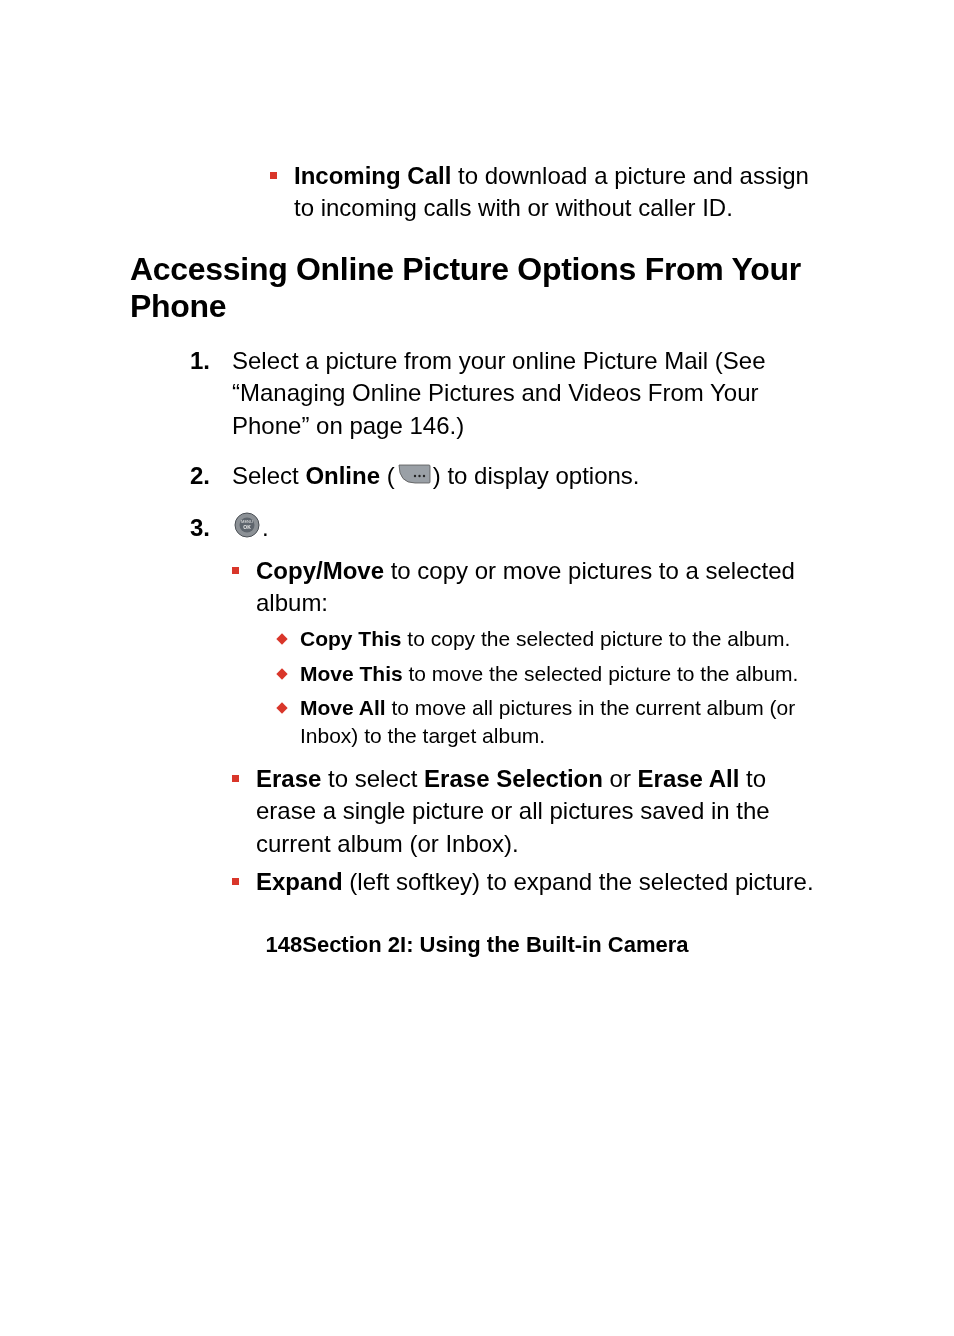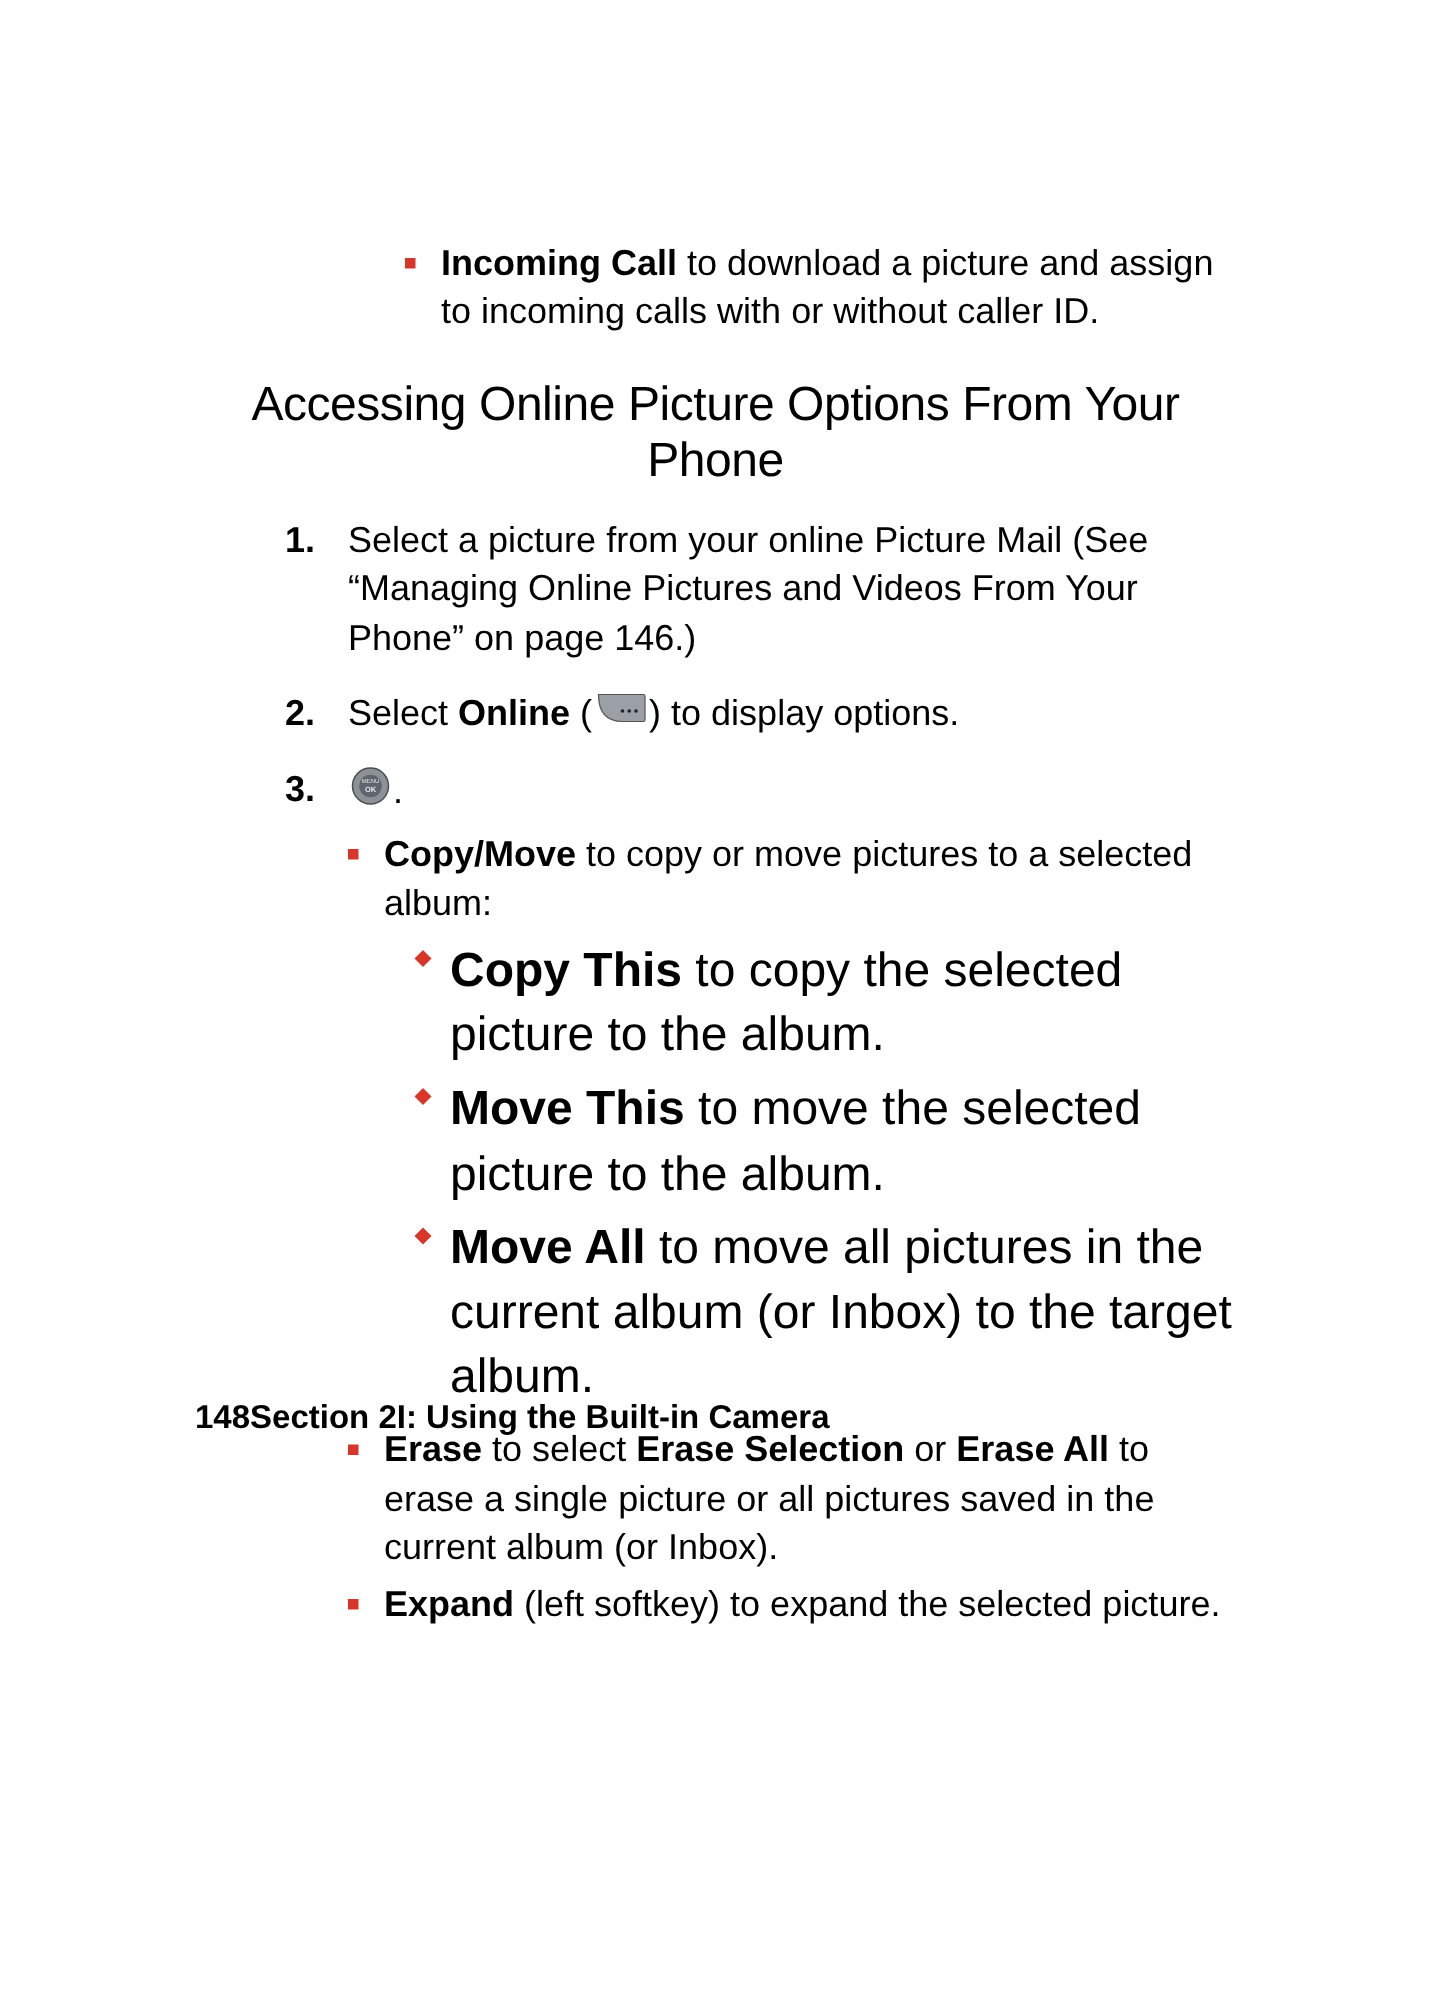--- a/index.html
+++ b/index.html
@@ -17,24 +17,23 @@
     height: 1108px;
     box-sizing: border-box;
     padding: 160px 130px 0 130px;
   }
   .bullet-block {
     margin-left: 140px;
     margin-bottom: 18px;
   }
   .heading {
     font-size: 32px;
-    font-weight: 400;
+    font-weight: 700;
     margin: 26px 0 20px 0;
     letter-spacing: -0.3px;
-    text-align: center;
   }
   .num-list {
     counter-reset: step;
     list-style: none;
     padding: 0;
     margin: 0;
   }
   .num-item {
     display: flex;
     align-items: flex-start;
@@ -79,21 +78,21 @@
     flex: 1;
   }
   .sub2-list {
     list-style: none;
     padding: 0;
     margin: 6px 0 0 22px;
   }
   .sub2-item {
     display: flex;
     align-items: flex-start;
-    font-size: 32px;
+    font-size: 21px;
     line-height: 1.35;
     margin-bottom: 6px;
   }
   .red-diamond {
     flex: 0 0 22px;
     padding-top: 10px;
   }
   .red-diamond::before {
     content: "";
     display: block;
@@ -112,21 +111,21 @@
     margin: 0 2px;
   }
   .softkey-icon svg { width: 34px; height: 22px; }
   .ok-icon svg { width: 26px; height: 26px; }
   .footer {
     position: absolute;
     bottom: 150px;
     left: 130px;
     right: 130px;
     display: flex;
-    justify-content: flex-start;
+    justify-content: center;
     font-size: 22px;
     font-weight: 700;
   }
   
   [data-bind] { }
 </style>
 </head>
 <body>
 
 <div class="page">

